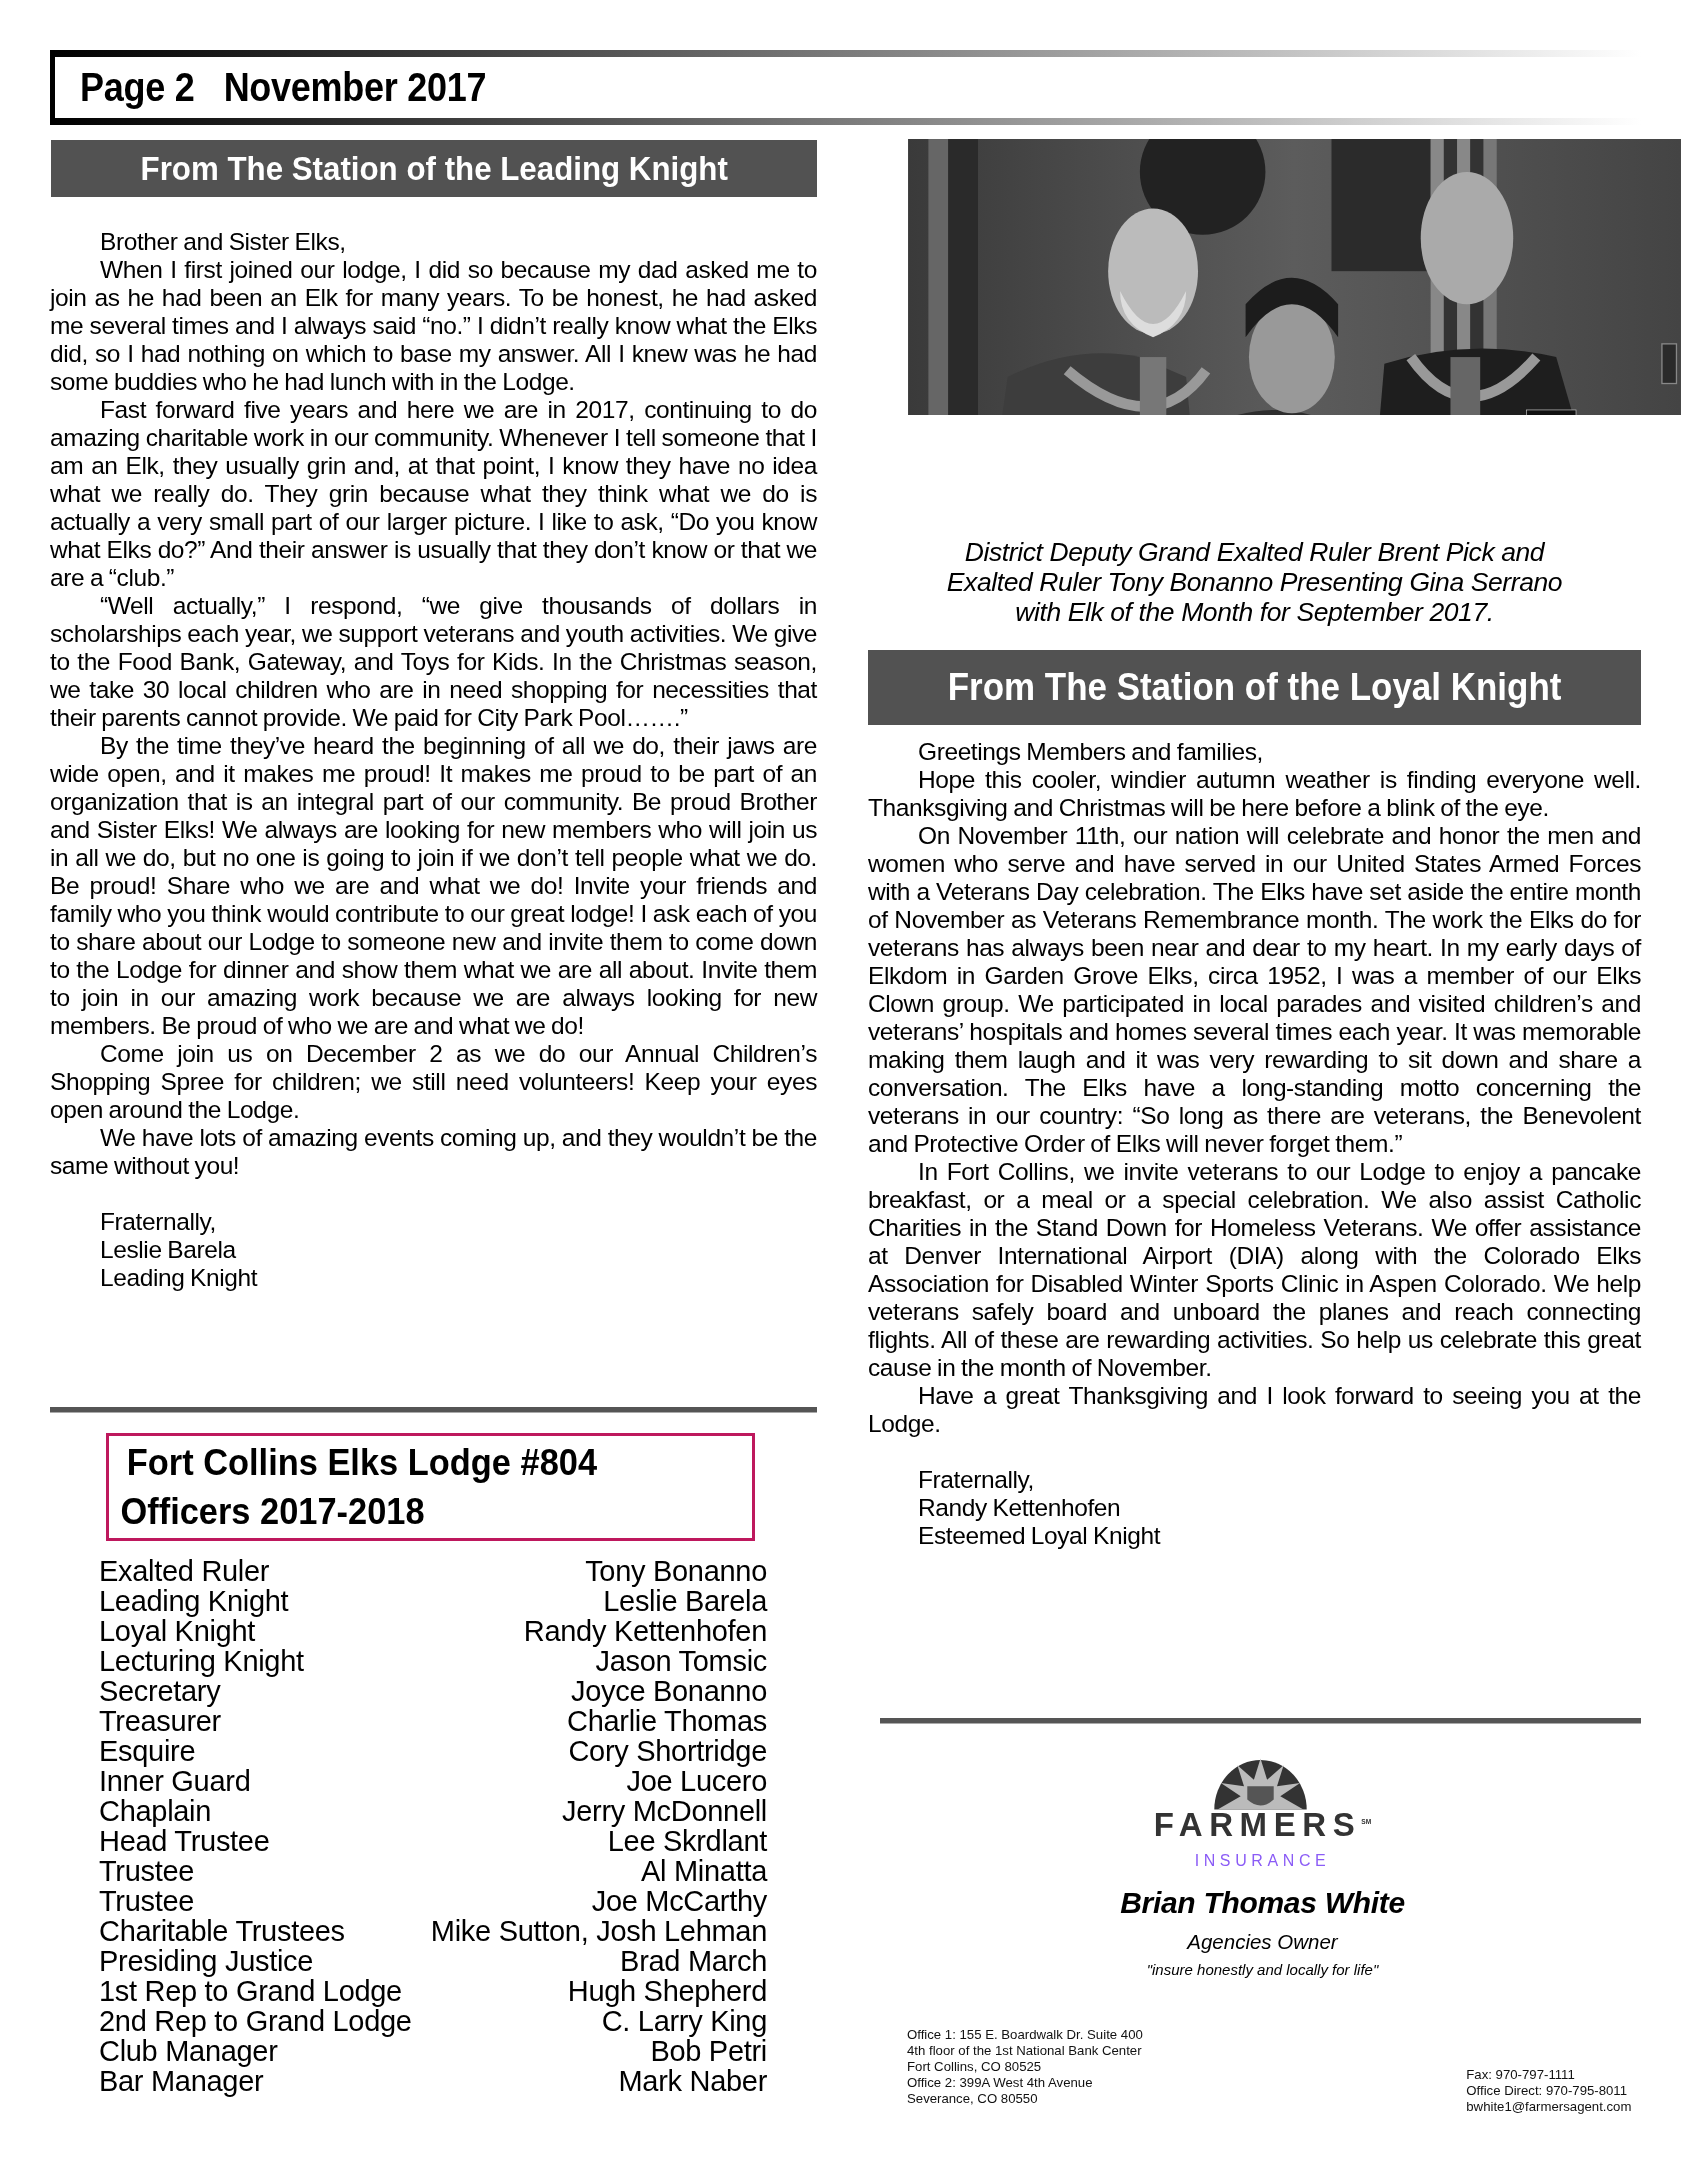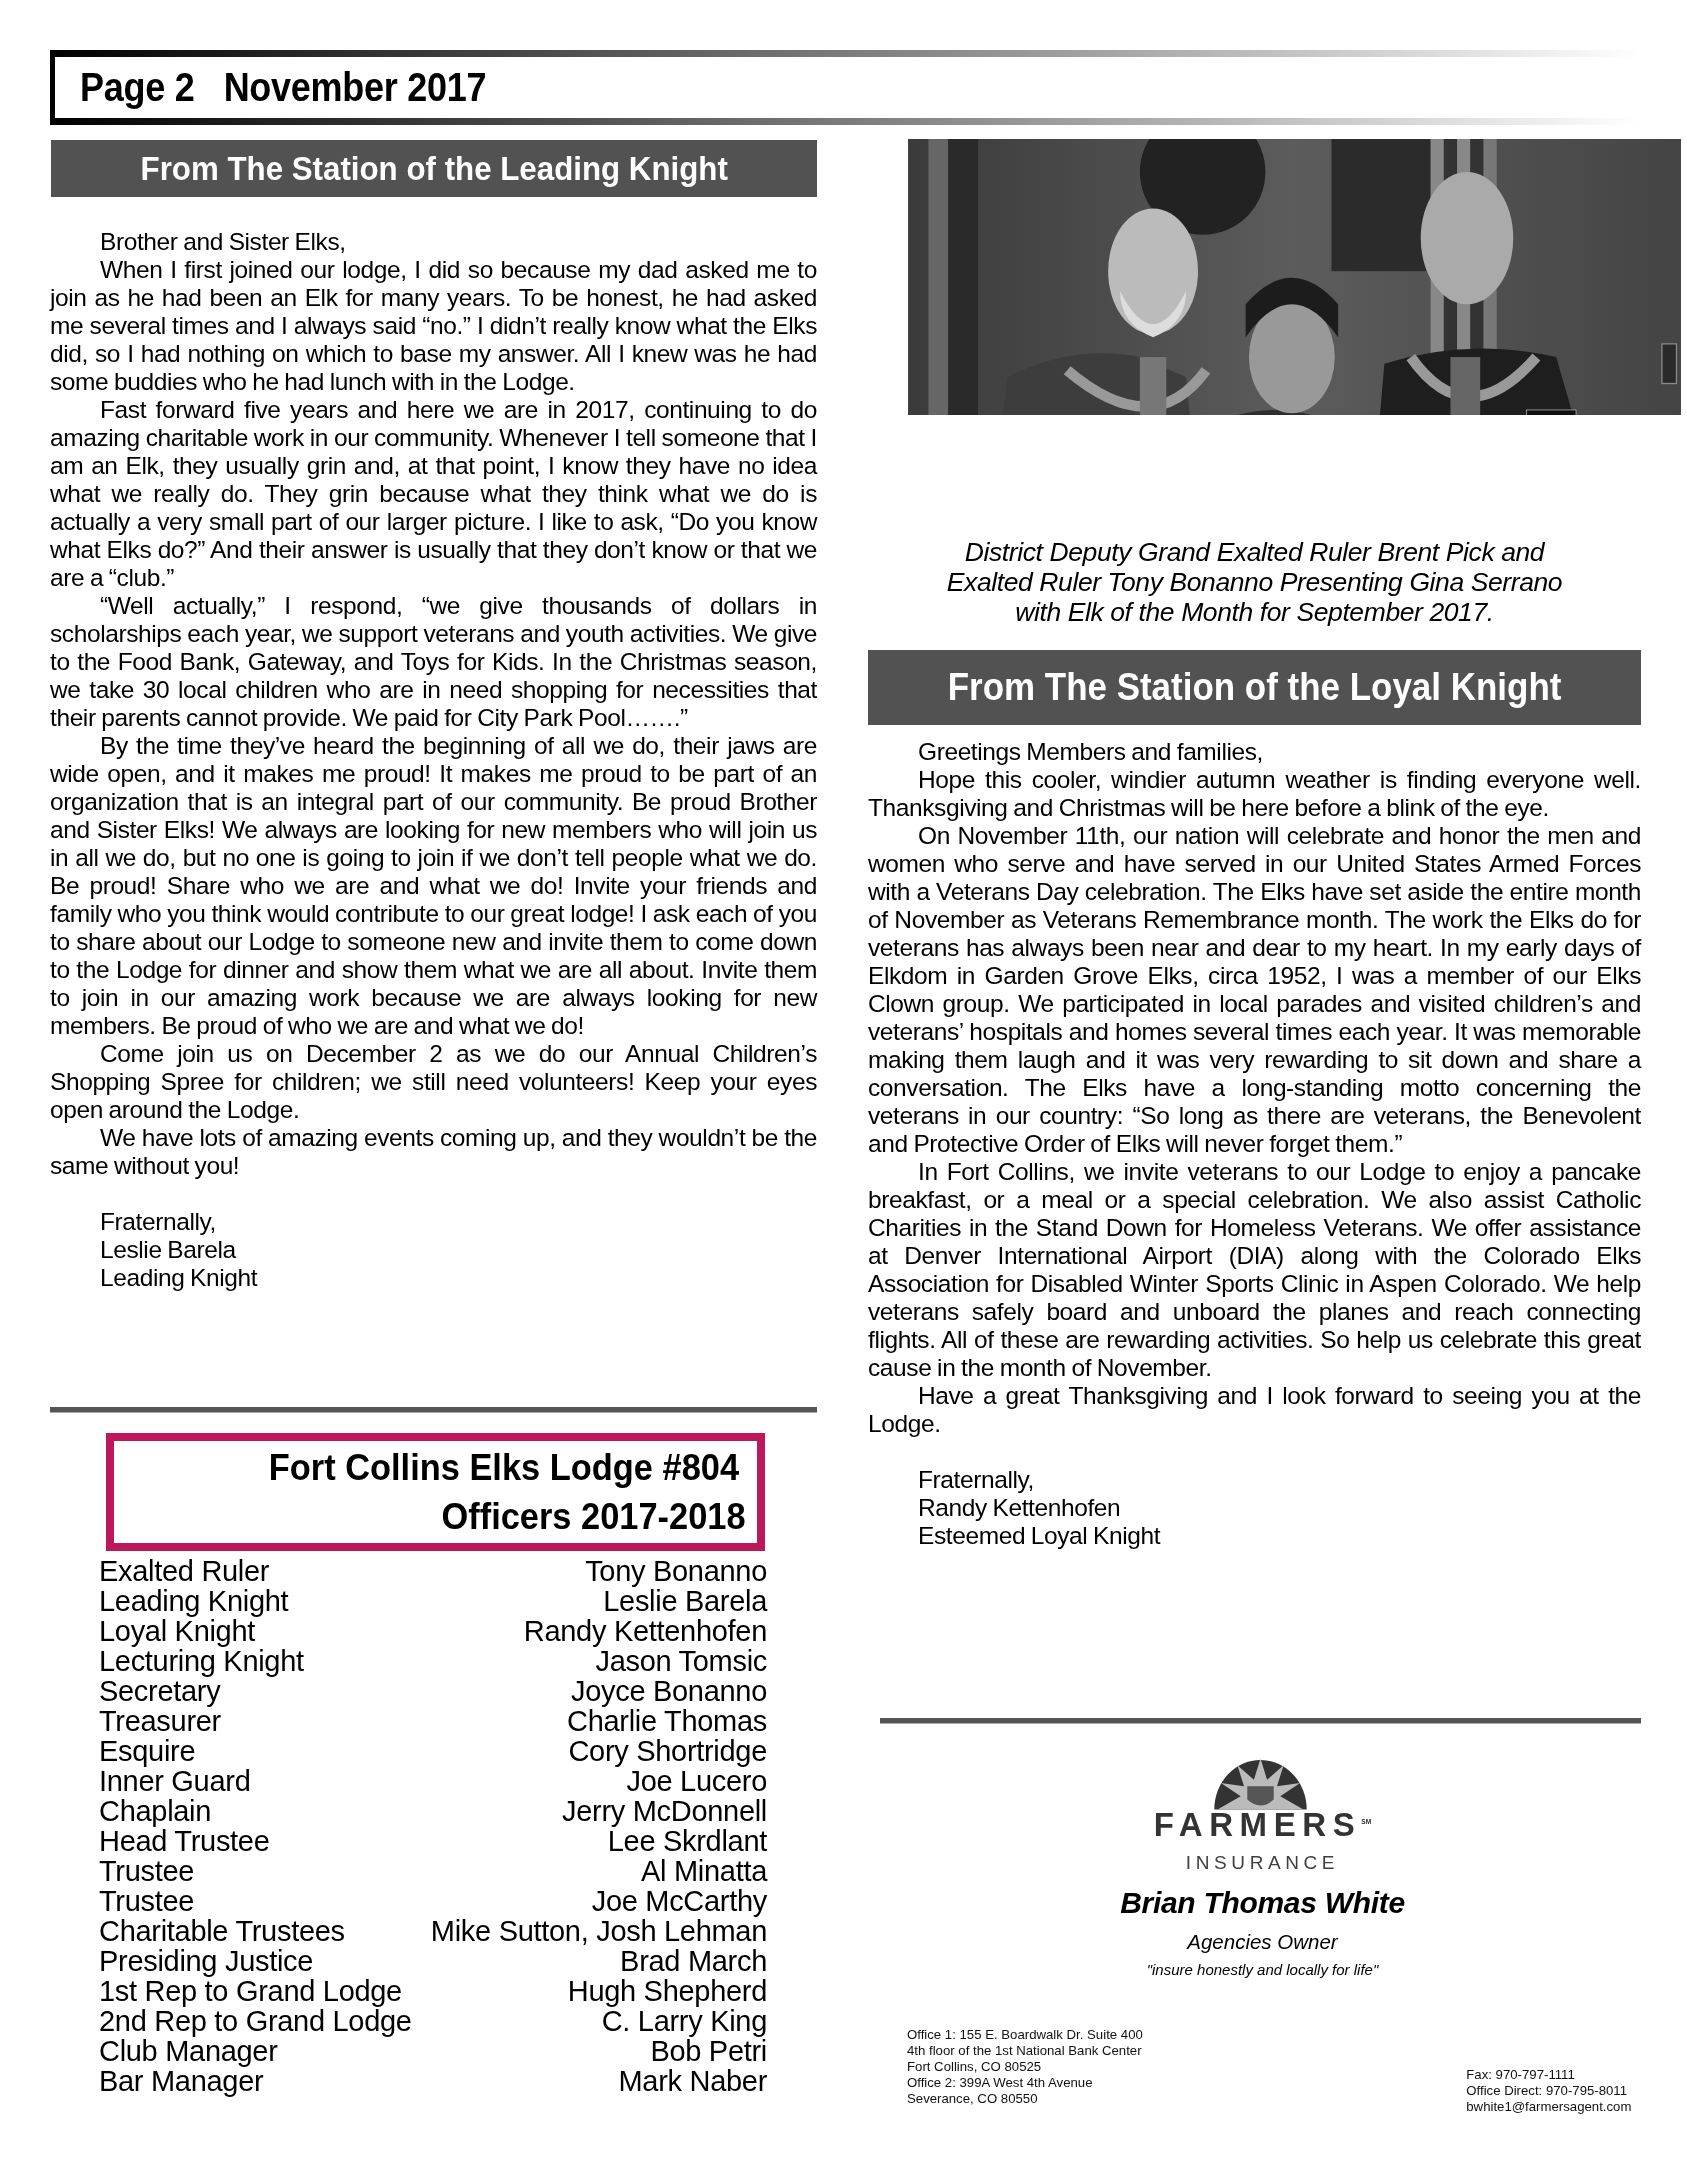--- a/index.html
+++ b/index.html
@@ -32,21 +32,21 @@
   #lk-text { left: 50px; top: 228px; width: 767px; }
   #yk-text { left: 868px; top: 738px; width: 773px; }
 
   
   .divider { position: absolute; height: 4.6px; background: #555; border-bottom: 0.7px solid #aaa; }
   #div-left { left: 50px; top: 1407px; width: 767px; }
   #div-right { left: 880px; top: 1718px; width: 761px; }
 
   
   #officers-box { position: absolute; left: 106px; top: 1433px; width: 643px; height: 102px;
-                  border: 8px solid #be185d; display: flex; flex-direction: column; align-items: flex-end;
+                  border: 3px solid #be185d; display: flex; flex-direction: column; align-items: flex-start;
                   justify-content: center; font-weight: bold; font-size: 37px; line-height: 49px; }
   #officers-box div { transform: scaleX(0.93); white-space: nowrap; }
 
   #officers-list { position: absolute; left: 99px; top: 1556px; width: 668px; }
   .officer-row { display: flex; justify-content: space-between; font-size: 29px; line-height: 30px;
                  height: 30px; letter-spacing: -0.3px; white-space: nowrap; }
 
   
   #photo { position: absolute; left: 908px; top: 139px; width: 773px; height: 276px;
            overflow: hidden; background: #4a4a4a; }
@@ -55,21 +55,21 @@
   
   #caption { position: absolute; left: 868px; top: 537px; width: 773px; text-align: center;
              font-style: italic; font-size: 26.5px; line-height: 30px; letter-spacing: -0.4px; }
 
   
   #ad { position: absolute; left: 887px; top: 1733px; width: 751px; height: 417px; background: #fff; }
   #ad .logo { position: absolute; left: 324px; top: 20px; }
   #ad .farmers { position: absolute; left: 0; width: 100%; top: 73px; text-align: center; font-weight: bold;
                  font-size: 33px; letter-spacing: 6.6px; color: #333; }
   #ad .insurance { position: absolute; left: 0; width: 100%; top: 119px; text-align: center;
-                   font-size: 19px; letter-spacing: 4.6px; color: #404040; }
+                   font-size: 16px; letter-spacing: 4.6px; color: #8b5cf6; }
   #ad .agent { position: absolute; left: 0; width: 100%; top: 153px; text-align: center; font-style: italic;
                font-weight: bold; font-size: 30px; letter-spacing: -0.3px; }
   #ad .role { position: absolute; left: 0; width: 100%; top: 197px; text-align: center; font-style: italic;
               font-size: 20.5px; }
   #ad .motto { position: absolute; left: 0; width: 100%; top: 228px; text-align: center; font-style: italic;
                font-size: 15px; }
   #ad .addr { position: absolute; left: 20px; font-size: 13.2px; line-height: 16px; color: #111; }
   #ad .addr1 { top: 294px; }
   #ad .addr2 { top: 342px; }
   #ad .contact { position: absolute; right: 6.6px; top: 334px; text-align: left; font-size: 13.2px;

